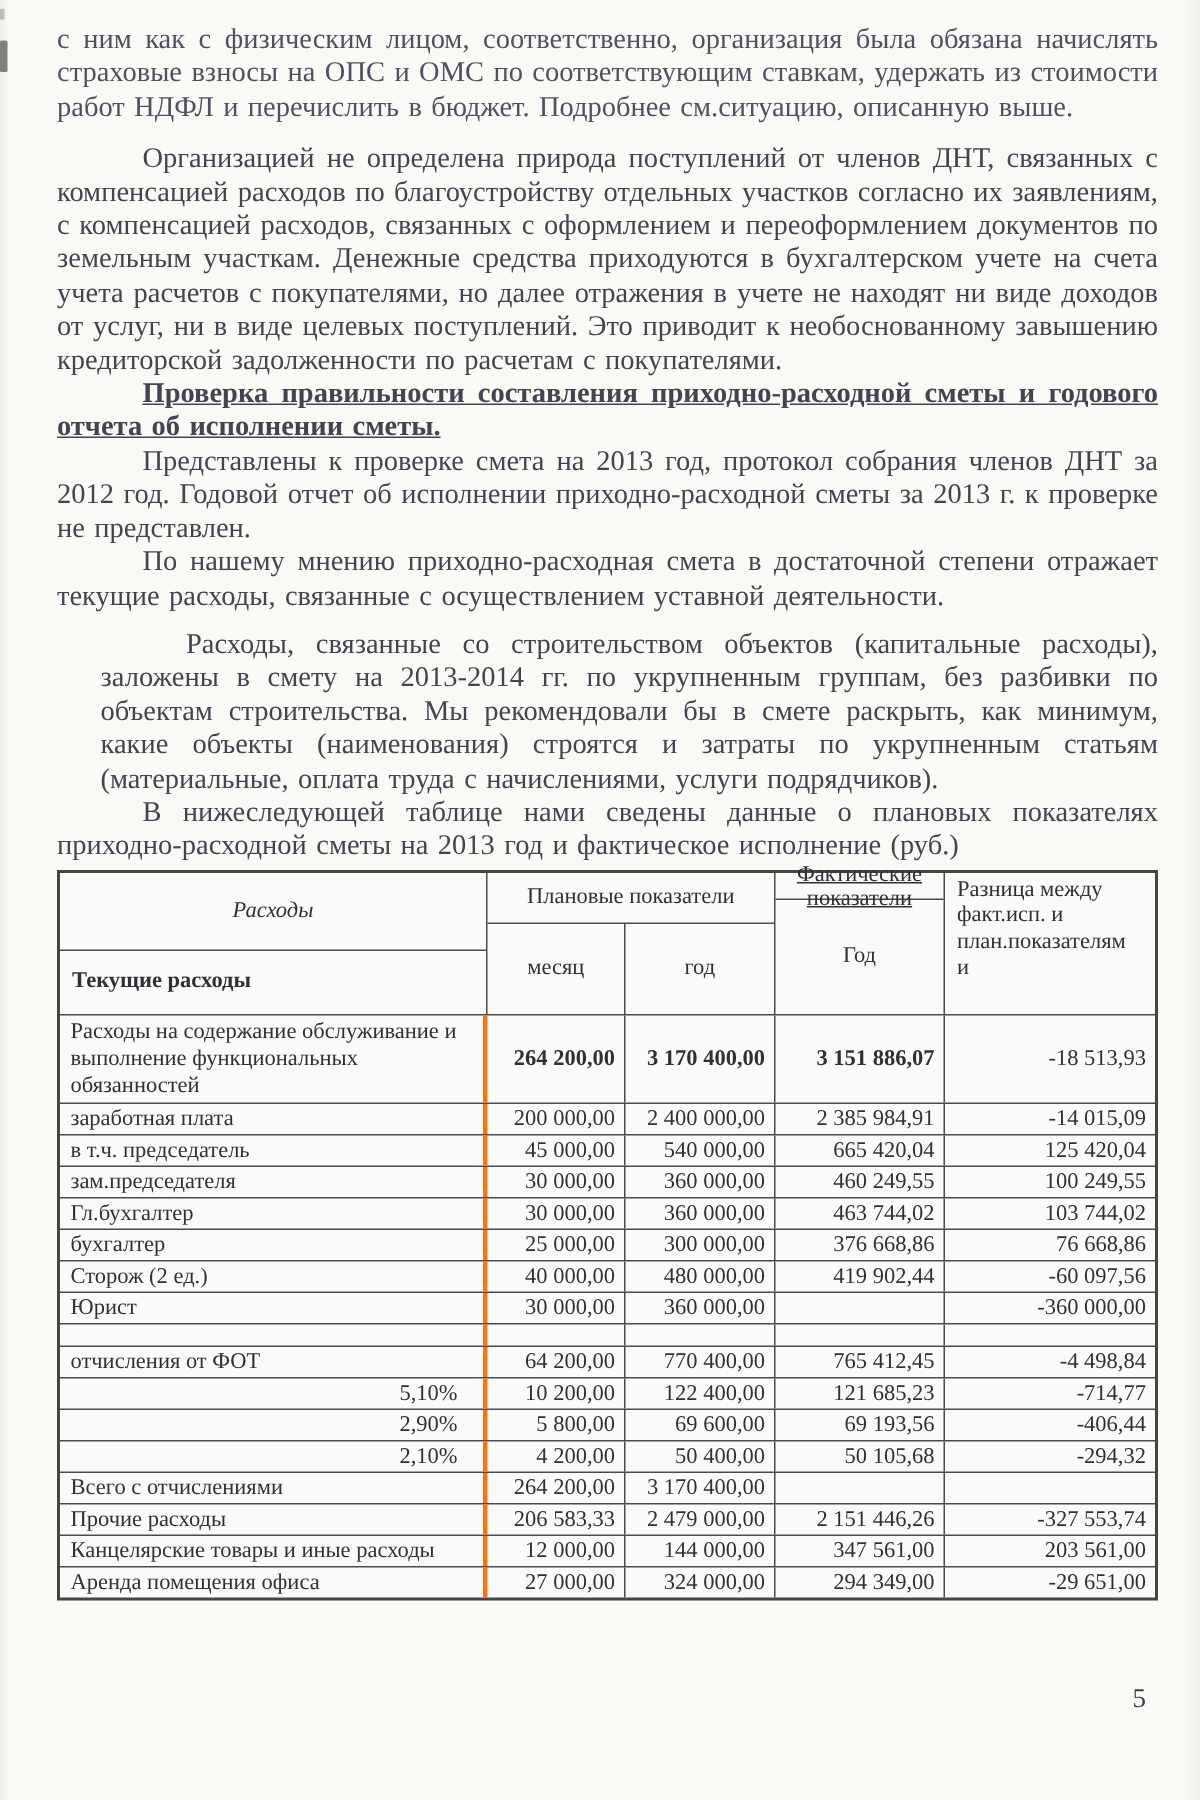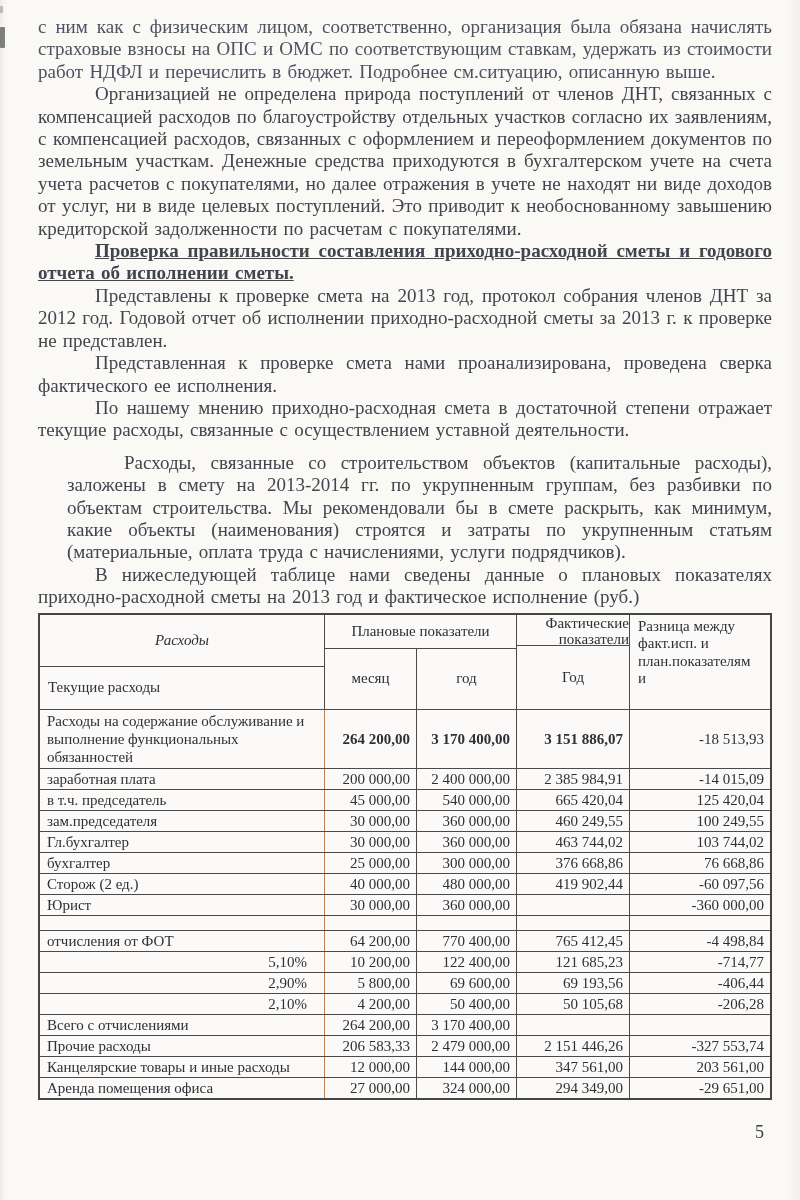--- a/index.html
+++ b/index.html
@@ -29,21 +29,21 @@
   }
   p.para {
     text-align: justify;
     font-size: 19px;
     line-height: 22.4px;
     color: #40454f;
     word-spacing: 1.5px;
   }
   p.ink-light { color: #4c5260; }
   .indent { text-indent: 57px; }
-  .mt12 { }
+  .mt12 { margin-top: 12px; }
   .mt14 { }
   .mt10 { margin-top: 10px; margin-left: 29px; }
   .heading {
     font-weight: bold;
     text-decoration: underline;
     color: #2c313c;
   }
 
   
   .btable {
@@ -52,40 +52,40 @@
     color: #2d3036;
     font-size: 15px;
     background: rgba(255,255,255,0.25);
   }
   .thead { display: flex; border-bottom: 1px solid #4a4a48; }
   .hc { display: flex; flex-direction: column; }
   .hc1 { width: 285px; border-right: 1px solid #4a4a48; }
   .hc1-top { height: 52px; border-bottom: 1px solid #4a4a48;
              display: flex; align-items: center; justify-content: center; font-style: italic; }
   .hc1-bot { flex: 1; display: flex; align-items: center;
-             padding-left: 8px; font-weight: normal; min-height: 42px; }
+             padding-left: 8px; font-weight: bold; min-height: 42px; }
   .hc23 { width: 192px; border-right: 1px solid #4a4a48; }
   .hc23-top { height: 34px; border-bottom: 1px solid #4a4a48;
               display: flex; align-items: center; justify-content: center; }
   .hc23-sub { flex: 1; display: flex; }
   .hsub-m { width: 92px; border-right: 1px solid #4a4a48;
             display: flex; align-items: center; justify-content: center; }
   .hsub-y { flex: 1; display: flex; align-items: center; justify-content: center; }
   .hc4 { width: 113px; border-right: 1px solid #4a4a48; }
-  .hc4-top { height: 31px; border-bottom: 1px solid #4a4a48;
+  .hc4-top { height: 18px; border-bottom: 1px solid #4a4a48;
              display: flex; align-items: center; justify-content: center;
-             text-align: right; line-height: 16px; padding-top: 2px; }
+             text-align: center; line-height: 16px; padding-top: 2px; text-decoration: underline; }
   .hc4-bot { flex: 1; display: flex; align-items: center; justify-content: center; }
   .hc5 { flex: 1; padding: 3px 8px; text-align: left; line-height: 17.5px; }
 
   .trow { display: flex; border-bottom: 1px solid #4a4a48; min-height: 20px; }
   .trow:last-child { border-bottom: none; }
   .trow.empty { min-height: 15px; }
   .tcell { display: flex; align-items: center; padding: 1px 6px; line-height: 18px; }
-  .k0 { width: 285px; border-right: 1px solid #f97316; padding-left: 7px; }
+  .k0 { width: 285px; border-right: 3px solid #f97316; padding-left: 7px; }
   .k1 { width: 92px;  border-right: 1px solid #4a4a48; justify-content: flex-end; }
   .k2 { width: 100px; border-right: 1px solid #4a4a48; justify-content: flex-end; }
   .k3 { width: 113px; border-right: 1px solid #4a4a48; justify-content: flex-end; }
   .k4 { flex: 1; justify-content: flex-end; }
   .trow.pct .k0 { justify-content: flex-end; padding-right: 17px; }
   .tcell.bold { font-weight: bold; }
   .trow.tall .k0 { padding-top: 2px; padding-bottom: 2px; }
 
   .pagenum {
     position: absolute; right: 36px; top: 1122px;
@@ -97,21 +97,20 @@
 
 <div class="scan-bg"></div>
 <div class="scan-artifact-1"></div>
 <div class="scan-artifact-2"></div>
 
 <div class="content">
   <p class="para ink-light">с ним как с физическим лицом, соответственно, организация была обязана начислять страховые взносы на ОПС и ОМС по соответствующим ставкам, удержать из стоимости работ НДФЛ и перечислить в бюджет. Подробнее см.ситуацию, описанную выше.</p>
   <p class="para indent mt12">Организацией не определена природа поступлений от членов ДНТ, связанных с компенсацией расходов по благоустройству отдельных участков согласно их заявлениям, с компенсацией расходов, связанных с оформлением и переоформлением документов по земельным участкам. Денежные средства приходуются в бухгалтерском учете на счета учета расчетов с покупателями, но далее отражения в учете не находят ни виде доходов от услуг, ни в виде целевых поступлений. Это приводит к необоснованному завышению кредиторской задолженности по расчетам с покупателями.</p>
   <p class="para indent mt14 heading">Проверка правильности составления приходно-расходной сметы и годового отчета об исполнении сметы.</p>
   <p class="para indent">Представлены к проверке смета на 2013 год, протокол собрания членов ДНТ за 2012 год. Годовой отчет об исполнении приходно-расходной сметы за 2013 г. к проверке не представлен.</p>
-  <p class="para indent mt12">Представленная к проверке смета нами проанализирована, проведена сверка фактического ее исполнения.</p>
   <p class="para indent">По нашему мнению приходно-расходная смета в достаточной степени отражает текущие расходы, связанные с осуществлением уставной деятельности.</p>
   <p class="para indent mt10">Расходы, связанные со строительством объектов (капитальные расходы), заложены в смету на 2013-2014 гг. по укрупненным группам, без разбивки по объектам строительства. Мы рекомендовали бы в смете раскрыть, как минимум, какие объекты (наименования) строятся и затраты по укрупненным статьям (материальные, оплата труда с начислениями, услуги подрядчиков).</p>
   <p class="para indent">В нижеследующей таблице нами сведены данные о плановых показателях приходно-расходной сметы на 2013 год и фактическое исполнение (руб.)</p>
 
   <div class="btable">
     <div class="thead">
       <div class="hc hc1">
         <div class="hc1-top">Расходы</div>
         <div class="hc1-bot">Текущие расходы</div>
       </div>
@@ -211,21 +210,21 @@
           <div class="tcell k1">5 800,00</div>
           <div class="tcell k2">69 600,00</div>
           <div class="tcell k3">69 193,56</div>
           <div class="tcell k4">-406,44</div>
         </div>
         <div class="trow pct">
           <div class="tcell k0">2,10%</div>
           <div class="tcell k1">4 200,00</div>
           <div class="tcell k2">50 400,00</div>
           <div class="tcell k3">50 105,68</div>
-          <div class="tcell k4">-206,28</div>
+          <div class="tcell k4">-294,32</div>
         </div>
         <div class="trow">
           <div class="tcell k0">Всего с отчислениями</div>
           <div class="tcell k1">264 200,00</div>
           <div class="tcell k2">3 170 400,00</div>
           <div class="tcell k3"></div>
           <div class="tcell k4"></div>
         </div>
         <div class="trow">
           <div class="tcell k0">Прочие расходы</div>

